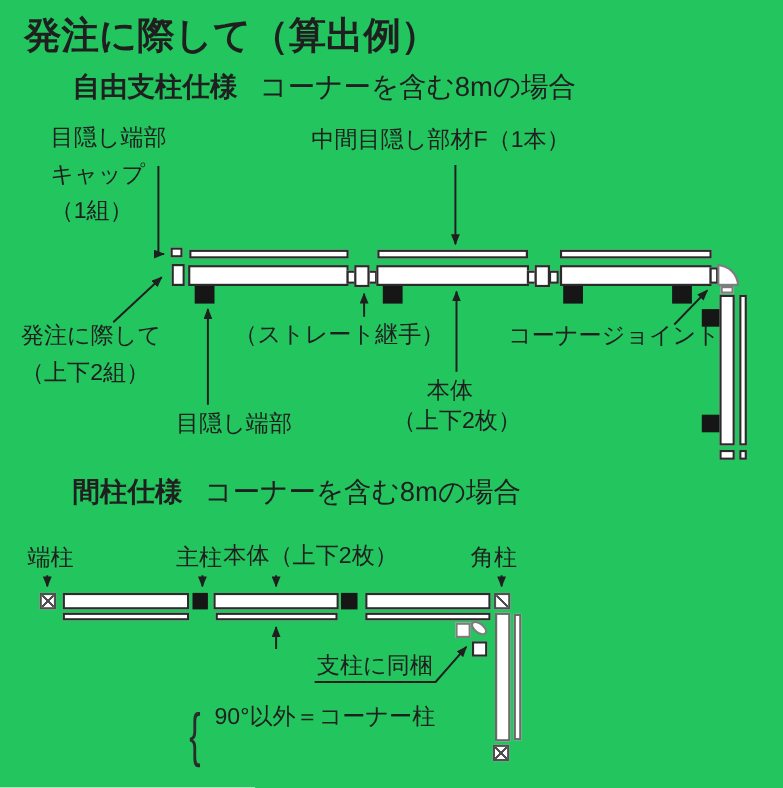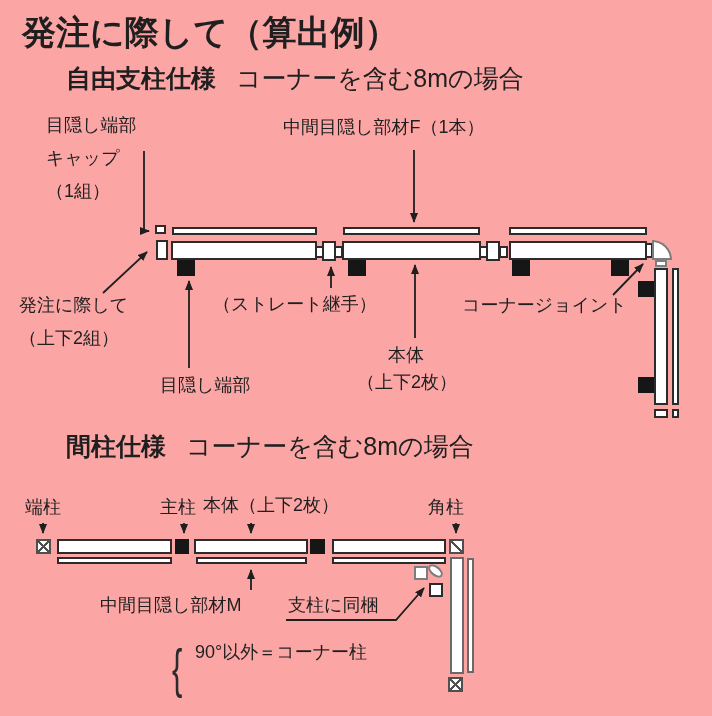--- a/index.html
+++ b/index.html
@@ -1,22 +1,22 @@
 <!DOCTYPE html>
 <html><head>
 <meta charset="utf-8">
 <style>
   html,body{margin:0;padding:0;background:#fff;}
-  .page{position:relative;width:712px;height:716px;background:#fca5a5;overflow:hidden;
+  .page{position:relative;width:712px;height:716px;background:#22c55e;overflow:hidden;
         font-family:"Liberation Sans","DejaVu Sans",sans-serif;color:#1f1f1f;}
   .title{position:absolute;left:22px;top:10px;font-size:34px;font-weight:bold;letter-spacing:0px;white-space:nowrap;}
   .subhead{position:absolute;font-size:25px;white-space:nowrap;}
   .subhead .b{font-weight:bold;margin-left:44px;}
   .subhead .r{margin-left:20px;font-weight:normal;}
-  .lbl{position:absolute;font-size:18px;line-height:33px;white-space:nowrap;}
+  .lbl{position:absolute;font-size:21px;line-height:33px;white-space:nowrap;}
   .lh31{line-height:31px;}
   .shp{position:absolute;box-sizing:border-box;background:#fff;border:2px solid #2b2b2b;}
   .blk{position:absolute;background:#161616;}
   .g{border-color:#7d7d7d;}
   .g2{border-color:#6a6a6a;}
   .quarter{border-radius:0 100% 0 0;}
   .ell{border-radius:50%;transform:rotate(38deg);}
   .xsq{background-color:#fff;background-image:
       linear-gradient(45deg,  transparent calc(50% - 1px), #4f4f4f calc(50% - 1px), #4f4f4f calc(50% + 1px), transparent calc(50% + 1px)),
       linear-gradient(135deg, transparent calc(50% - 1px), #4f4f4f calc(50% - 1px), #4f4f4f calc(50% + 1px), transparent calc(50% + 1px));
@@ -100,21 +100,20 @@
   <div class="shp" style="left:672px;top:409px;width:7px;height:9px;"></div>
 
   <div class="subhead" style="left:22px;top:430px;">
     <span class="b">間柱仕様</span><span class="r">コーナーを含む8mの場合</span>
   </div>
 
   <div class="lbl" style="left:25px;top:491px;">端柱</div>
   <div class="lbl" style="left:160px;top:491px;">主柱</div>
   <div class="lbl" style="left:203px;top:489px;">本体（上下2枚）</div>
   <div class="lbl" style="left:428px;top:491px;">角柱</div>
-  <div class="lbl" style="left:100px;top:589px;">中間目隠し部材M</div>
   <div class="lbl" style="left:288px;top:589px;">支柱に同梱</div>
 
   <div class="brace">{</div>
   <div class="lbl" style="left:195px;top:638px;line-height:28px;">
     <div>90°以外＝コーナー柱</div>
   </div>
 
   <div class="shp xsq" style="left:36px;top:539px;width:15px;height:15px;"></div>
 
   <div class="shp" style="left:57px;top:539px;width:115px;height:15px;"></div>

